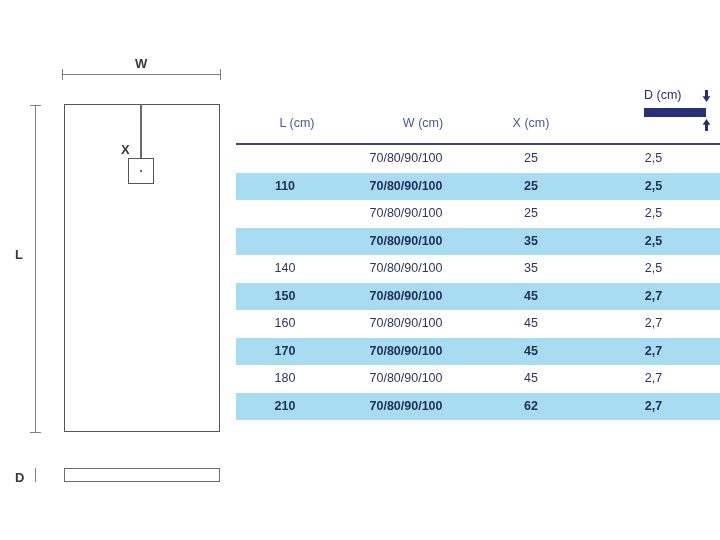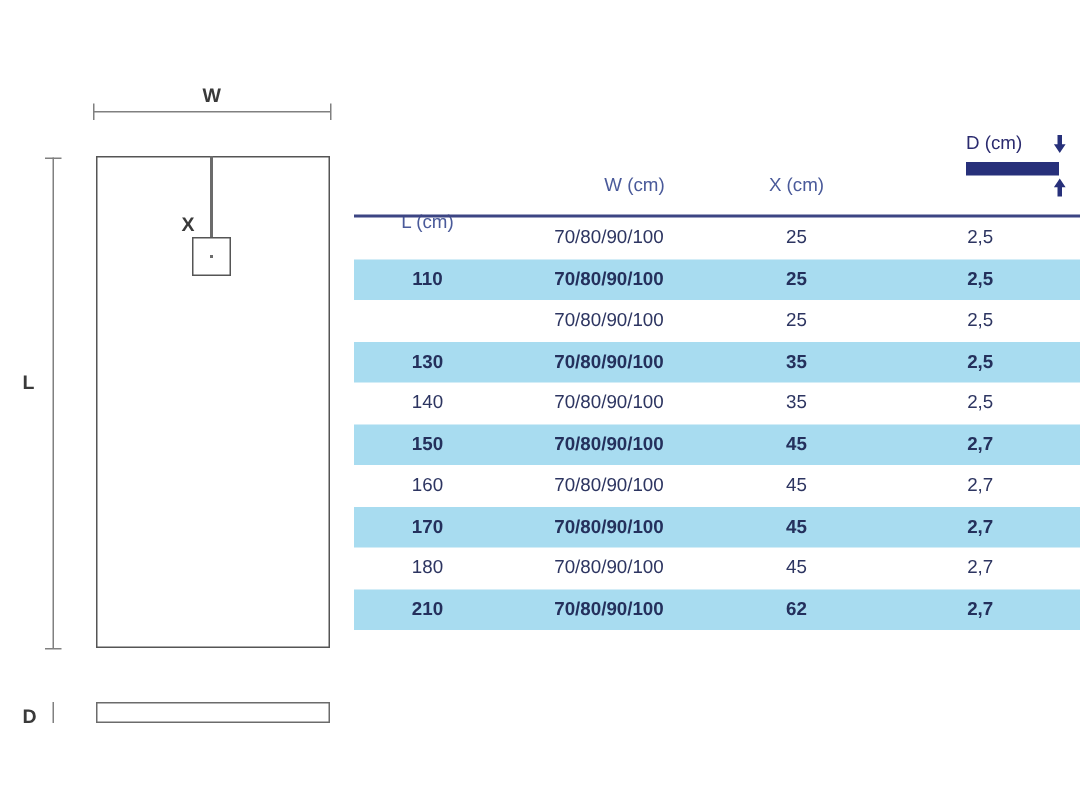--- a/index.html
+++ b/index.html
@@ -209,21 +209,21 @@
   }
   .th {
     position: absolute;
     top: 0;
     font-family: "Liberation Sans", sans-serif;
     font-size: 12.5px;
     color: #4a5a9a;
     text-align: center;
     white-space: nowrap;
   }
-  .th-l { left: 0px;   width: 98px; margin-top: 25px; }
+  .th-l { left: 12px;   width: 98px; }
   .th-w { left: 122px; width: 130px; }
   .th-x { left: 245px; width: 100px; }
 
   .header-rule {
     position: absolute;
     left: 0;
     top: 55px;
     width: 484px;
     height: 2px;
     background: #3c4583;
@@ -323,21 +323,20 @@
           <div class="cell cell-w">70/80/90/100</div>
           <div class="cell cell-x">25</div>
           <div class="cell cell-d">2,5</div>
         </div>
         <div class="trow">
           <div class="cell cell-w">70/80/90/100</div>
           <div class="cell cell-x">25</div>
           <div class="cell cell-d">2,5</div>
         </div>
         <div class="trow alt">
-          <div class="cell cell-l">130</div>
           <div class="cell cell-w">70/80/90/100</div>
           <div class="cell cell-x">35</div>
           <div class="cell cell-d">2,5</div>
         </div>
         <div class="trow">
           <div class="cell cell-l">140</div>
           <div class="cell cell-w">70/80/90/100</div>
           <div class="cell cell-x">35</div>
           <div class="cell cell-d">2,5</div>
         </div>

